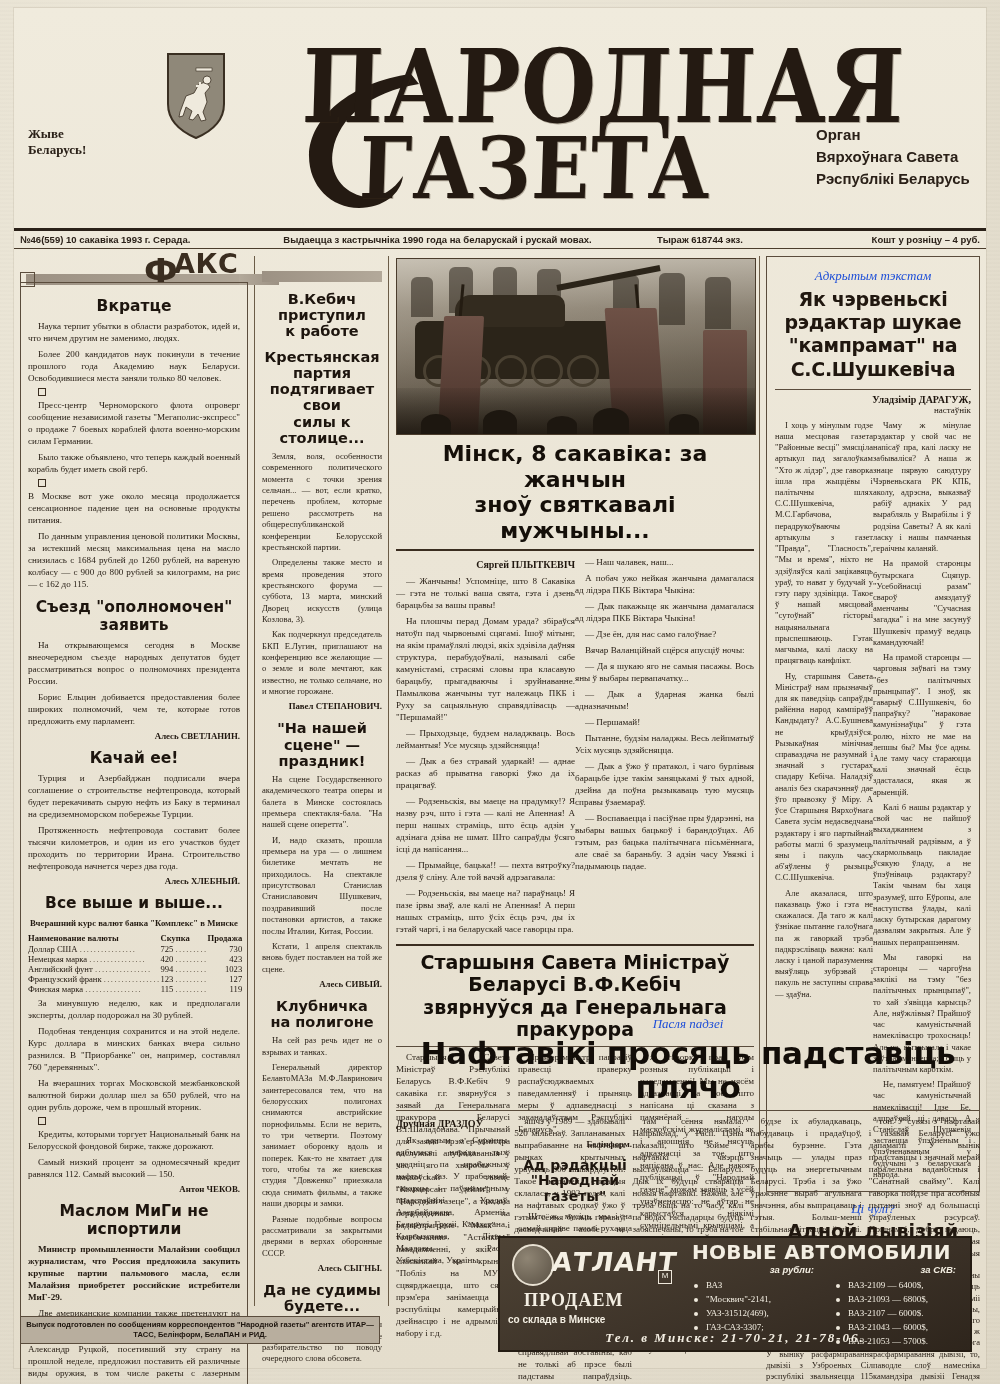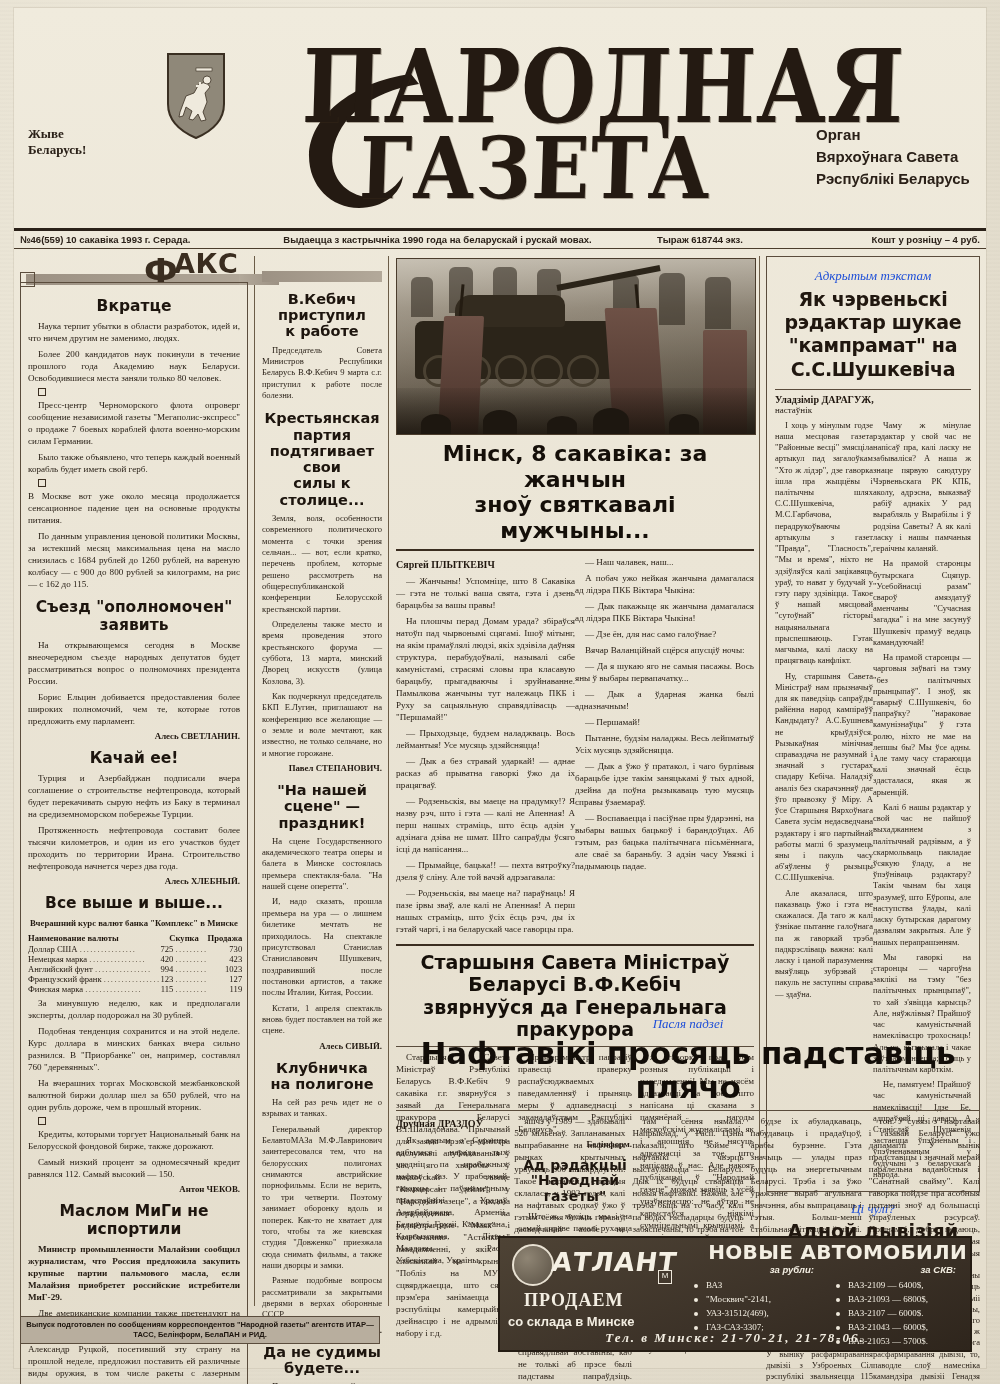--- a/index.html
+++ b/index.html
@@ -105,21 +105,21 @@
   .bodytxt{
     font-family:"Liberation Serif",serif;font-size:9.1px;line-height:1.32;
     text-align:justify;color:#241b12;margin:0 0 4px 0;text-indent:10px;
   }
   .bodytxt.ni{text-indent:0;}
   .sig{font-family:"Liberation Serif",serif;font-size:8.8px;font-weight:700;text-align:right;margin:1px 0 5px 0;}
   .sq{display:block;width:6px;height:6px;border:1px solid #3a2d20;margin:4px 0 3px 10px;}
 
   table.fx{width:100%;border-collapse:collapse;font-family:"Liberation Serif",serif;font-size:8.6px;}
   table.fx th{font-weight:700;text-align:left;padding:0 0 1px 0;font-size:8.6px;}
-  table.fx th.r{text-align:center;}
+  table.fx th.r{text-align:left;}
   table.fx td{padding:0;white-space:nowrap;}
   table.fx td.nm{width:48%;overflow:hidden;}
   table.fx td.v{text-align:right;width:26%;}
   .dots{display:inline-block;color:#4b3d2d;letter-spacing:1.4px;}
 
   
   .c2 h2.hd{font-size:14.5px;}
   .c2 .bodytxt{font-size:8.6px;}
 
   
@@ -156,21 +156,21 @@
     font-family:"DejaVu Sans","Liberation Sans",sans-serif;
     font-weight:700;font-size:31px;line-height:1.1;text-align:center;
     margin:4px 0 6px 0;color:#120d08;letter-spacing:-.3px;
   }
   .kicker{
     font-family:"Liberation Serif",serif;font-style:italic;font-weight:400;
     font-size:13px;text-align:center;margin:4px 0 3px 0;color:#1d4ed8;
   }
   .byline{
     font-family:"Liberation Serif",serif;font-weight:700;font-size:10px;
-    text-align:left;margin:3px 0 5px 0;
+    text-align:right;margin:3px 0 5px 0;
   }
   .byline small{display:block;font-weight:400;font-size:9px;}
   .hr{height:1px;background:#5a4c3c;margin:4px 0 4px 0;}
   .hr2{height:2px;background:#3a2d20;margin:5px 0 5px 0;}
 
   .two{display:flex;}
   .two>div{flex:1;}
   .three{display:flex;gap:8px;}
   .three>div{flex:1;}
   .five{display:flex;gap:7px;}
@@ -198,22 +198,22 @@
   .atlant{font-family:"DejaVu Sans","Liberation Sans",sans-serif;font-weight:700;
     font-size:26px;letter-spacing:1px;color:#f5f0e4;position:absolute;left:44px;top:5px;
     transform:skewX(-8deg);}
   .globe{position:absolute;left:4px;top:2px;width:38px;height:38px;border-radius:50%;
     border:2px solid #e8e1d2;background:radial-gradient(circle at 35% 32%, #8f8574, #5a5144);}
   .tm{position:absolute;left:150px;top:28px;width:12px;height:12px;border:1.5px solid #efe9dc;
     font-size:8px;line-height:10px;text-align:center;font-family:"Liberation Sans",sans-serif;}
   .prodaem{position:absolute;left:24px;top:52px;font-family:"Liberation Serif",serif;font-weight:700;
     font-size:18px;letter-spacing:1px;}
   .sklad{position:absolute;left:8px;top:76px;font-family:"Liberation Sans",sans-serif;font-weight:700;
-    font-size:13px;}
-  .ad-title{position:absolute;left:192px;top:2px;width:275px;text-align:right;
+    font-size:10px;}
+  .ad-title{position:absolute;left:192px;top:2px;width:275px;text-align:left;
     font-family:"DejaVu Sans","Liberation Sans",sans-serif;font-weight:700;font-size:20px;letter-spacing:.3px;}
   .ad-c1{position:absolute;left:188px;top:26px;width:140px;}
   .ad-c2{position:absolute;left:330px;top:26px;width:140px;}
   .ad-sub{font-family:"Liberation Sans",sans-serif;font-weight:700;font-style:italic;font-size:9.5px;
     text-align:right;padding-right:14px;margin-bottom:4px;}
   .ad-li{font-family:"Liberation Serif",serif;font-size:9px;line-height:1.55;padding-left:18px;position:relative;}
   .ad-li:before{content:"";position:absolute;left:6px;top:5px;width:4px;height:4px;border-radius:50%;background:#efe9dc;}
   .ad-tel{position:absolute;left:0;top:92px;width:100%;text-align:center;
     font-family:"Liberation Serif",serif;font-style:italic;font-weight:700;font-size:13px;letter-spacing:2px;}
   .center{text-align:center;}
@@ -358,21 +358,20 @@
     </div>
   </div>
 
   <div class="col c2" style="top:26px;">
     <div style="border-top:0;">
       <div style="height:11px;background:linear-gradient(90deg,#9c9183,#b3a99a);margin:-11px 0 0 0;"></div>
 
       <h2 class="hd" style="white-space:pre-line;">В.Кебич
 приступил
 к работе</h2>
-      <p class="bodytxt">Председатель Совета Министров Республики Беларусь В.Ф.Кебич 9 марта с.г. приступил к работе после болезни.</p>
 
       <h2 class="hd" style="white-space:pre-line;">Крестьянская
 партия
 подтягивает свои
 силы к столице...</h2>
       <p class="bodytxt">Земля, воля, особенности современного политического момента с точки зрения сельчан... — вот, если кратко, перечень проблем, которые решено рассмотреть на общереспубликанской конференции Белорусской крестьянской партии.</p>
       <p class="bodytxt">Определены также место и время проведения этого крестьянского форума — суббота, 13 марта, минский Дворец искусств (улица Козлова, 3).</p>
       <p class="bodytxt">Как подчеркнул председатель БКП Е.Лугин, приглашают на конференцию все желающие — о земле и воле мечтают, как известно, не только сельчане, но и многие горожане.</p>
       <div class="sig">Павел СТЕПАНОВИЧ.</div>
 

